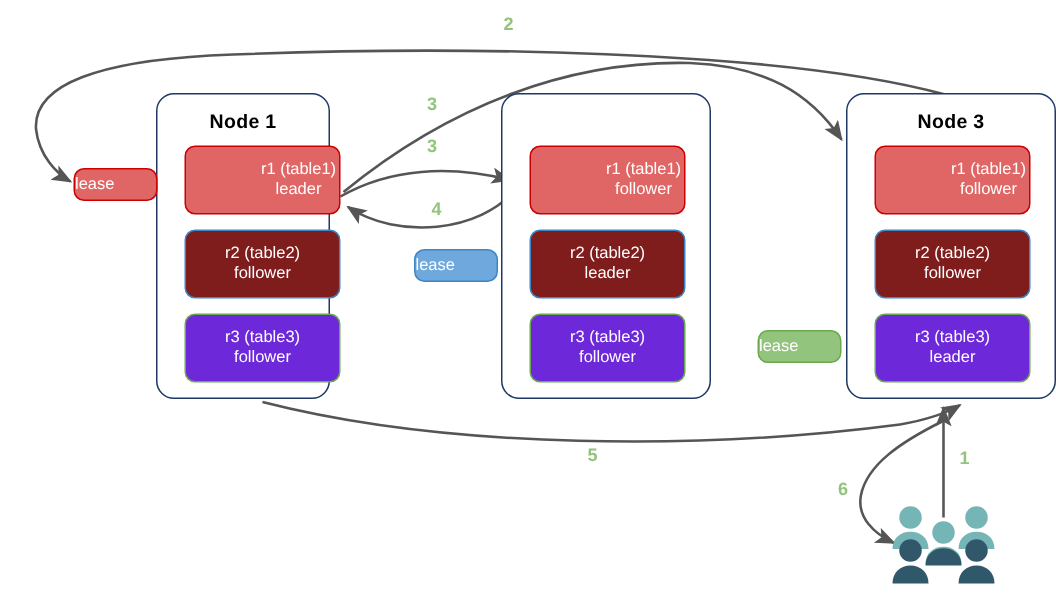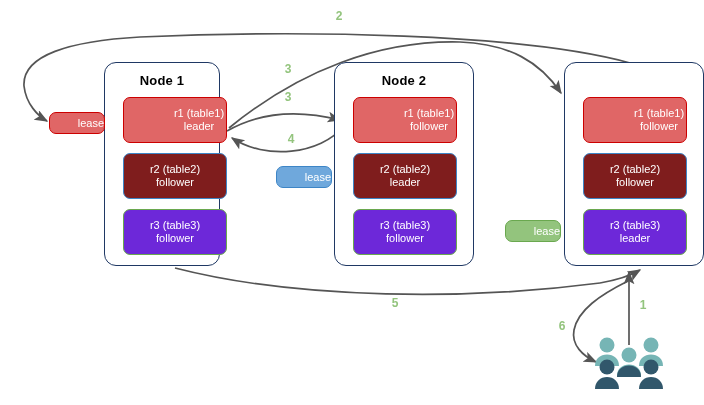--- a/index.html
+++ b/index.html
@@ -66,21 +66,21 @@
   .rep-blue  { background: #7f1d1d; border: 1.4px solid #3d85c6; }
   .rep-green { background: #6d28d9; border: 1.4px solid #6aa84f; }
 
   
   .lease {
     position: absolute;
     border-radius: 7px;
     box-sizing: border-box;
     display: flex;
     align-items: center;
-    justify-content: flex-end;
+    justify-content: flex-start;
     color: #ffffff;
     font-size: 11px;
     height: 22px;
     width: 56px;
   }
   .lease-red   { background: #e06666; border: 1.4px solid #cc0000; }
   .lease-blue  { background: #6fa8dc; border: 1.4px solid #3d85c6; }
   .lease-green { background: #93c47d; border: 1.4px solid #6aa84f; }
 
   
@@ -143,39 +143,39 @@
       <span class="ln">follower</span>
     </div>
 
     <div class="replica rep-green" style="top:146px;">
       <span class="ln">r3 (table3)</span>
       <span class="ln">follower</span>
     </div>
   </div>
 
   <div class="node" style="left:334px; top:62px; width:140px; height:204px;">
-    <div class="node-title">Node 2</div>
 
     <div class="replica rep-red" style="top:34px;">
       <span class="ln">r1 (table1)</span>
       <span class="ln">follower</span>
     </div>
 
     <div class="replica rep-blue" style="top:90px;">
       <span class="ln">r2 (table2)</span>
       <span class="ln">leader</span>
     </div>
 
     <div class="replica rep-green" style="top:146px;">
       <span class="ln">r3 (table3)</span>
       <span class="ln">follower</span>
     </div>
   </div>
 
   <div class="node" style="left:564px; top:62px; width:140px; height:204px;">
+    <div class="node-title">Node 3</div>
 
     <div class="replica rep-red" style="top:34px;">
       <span class="ln">r1 (table1)</span>
       <span class="ln">follower</span>
     </div>
 
     <div class="replica rep-blue" style="top:90px;">
       <span class="ln">r2 (table2)</span>
       <span class="ln">follower</span>
     </div>

